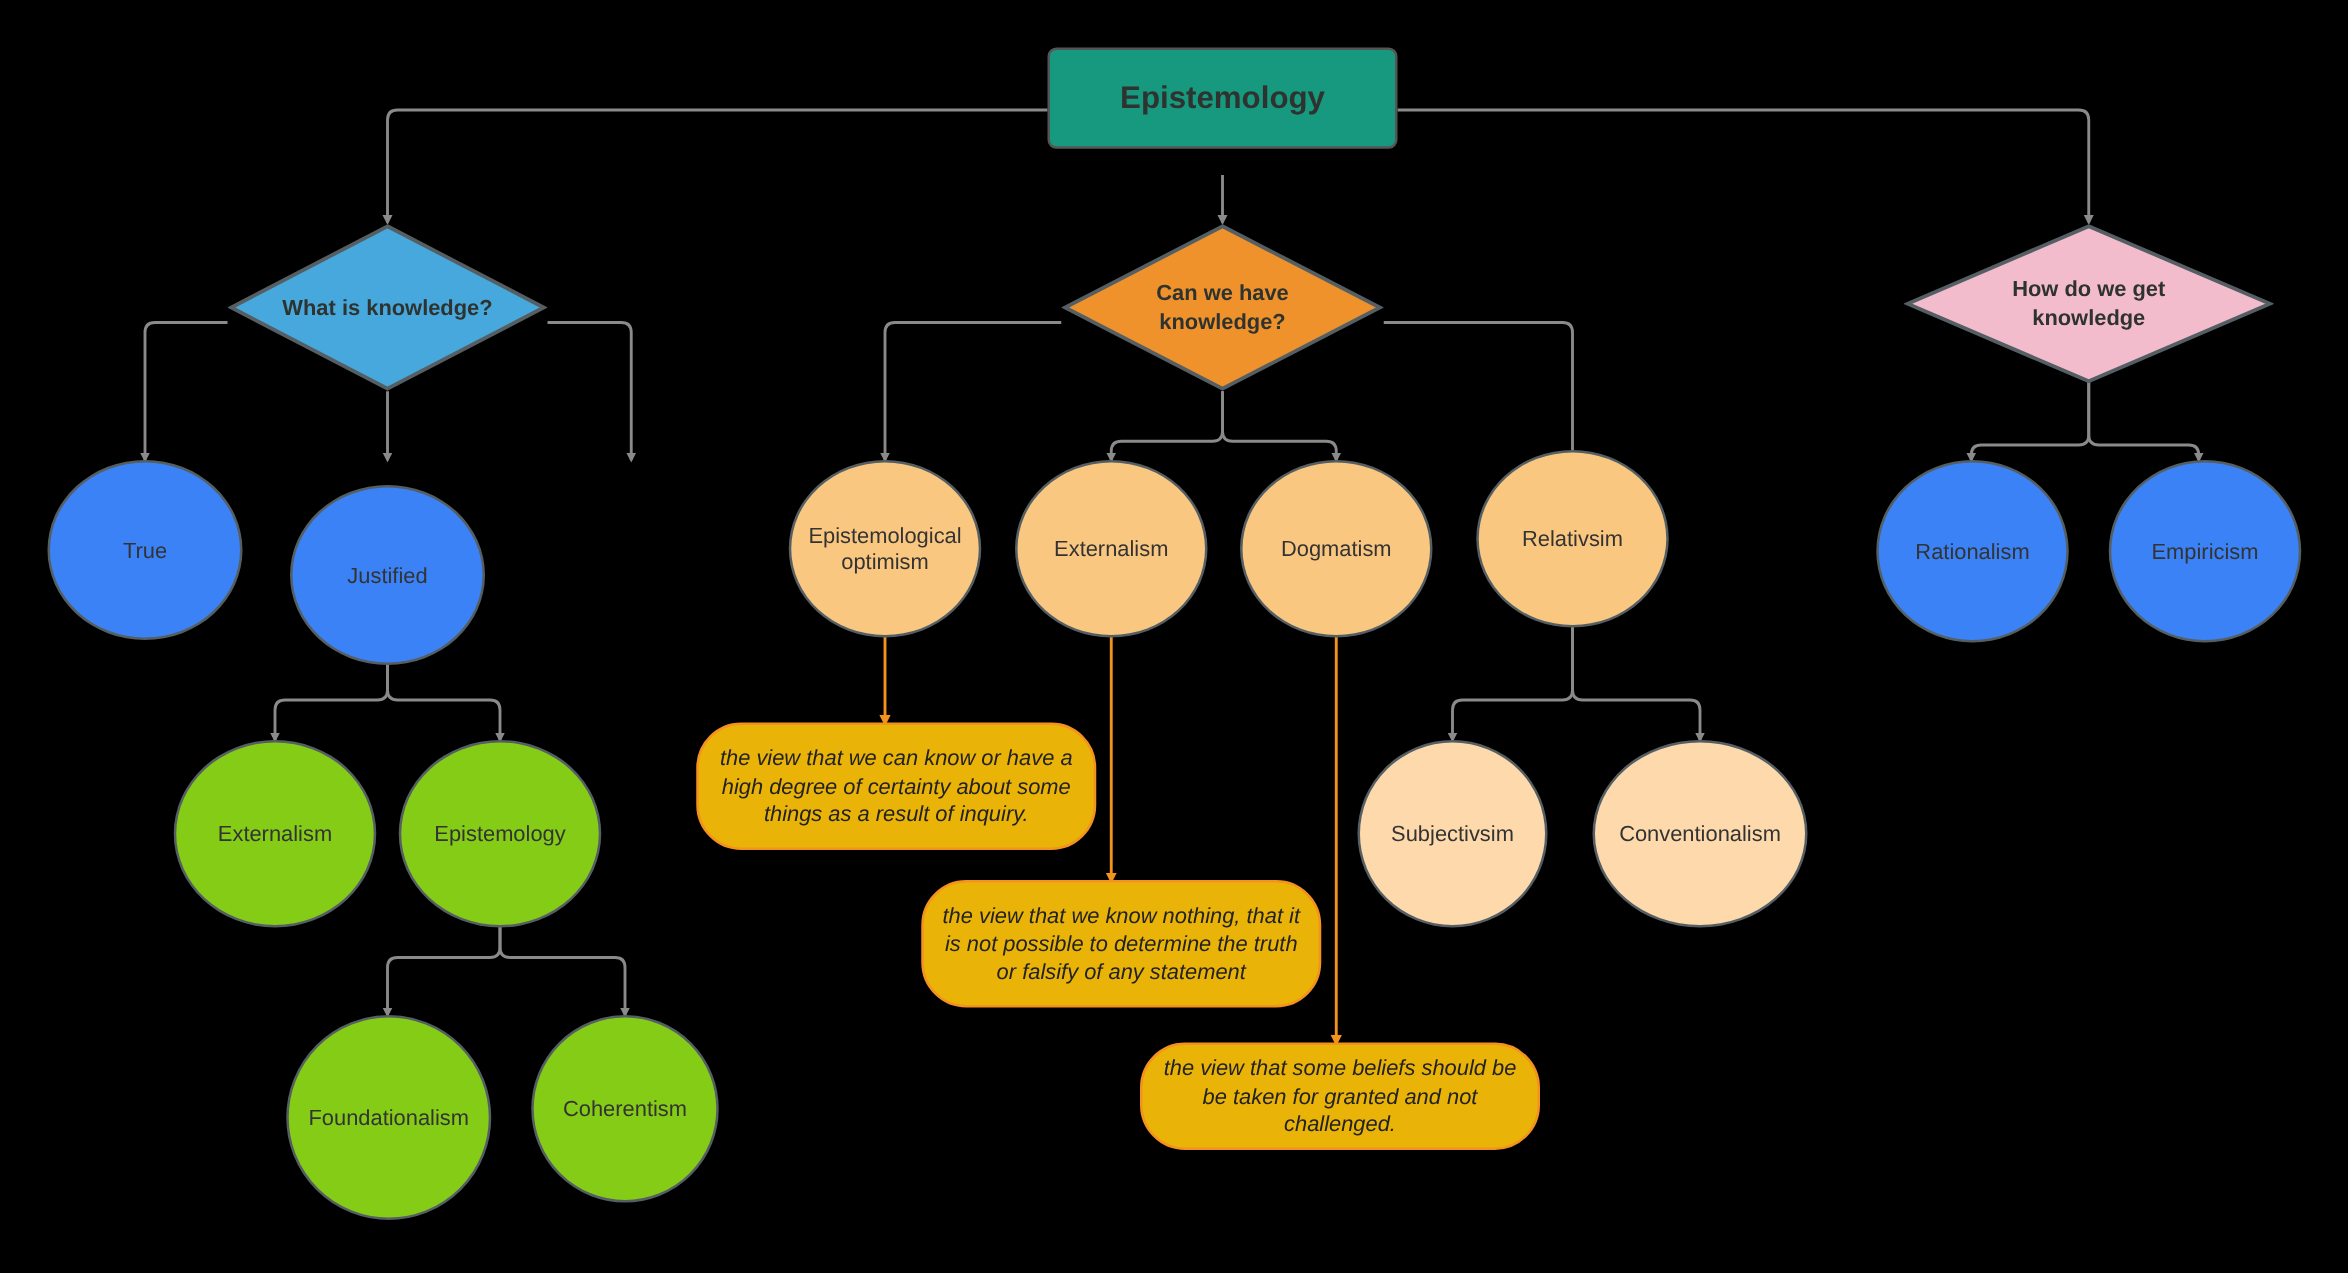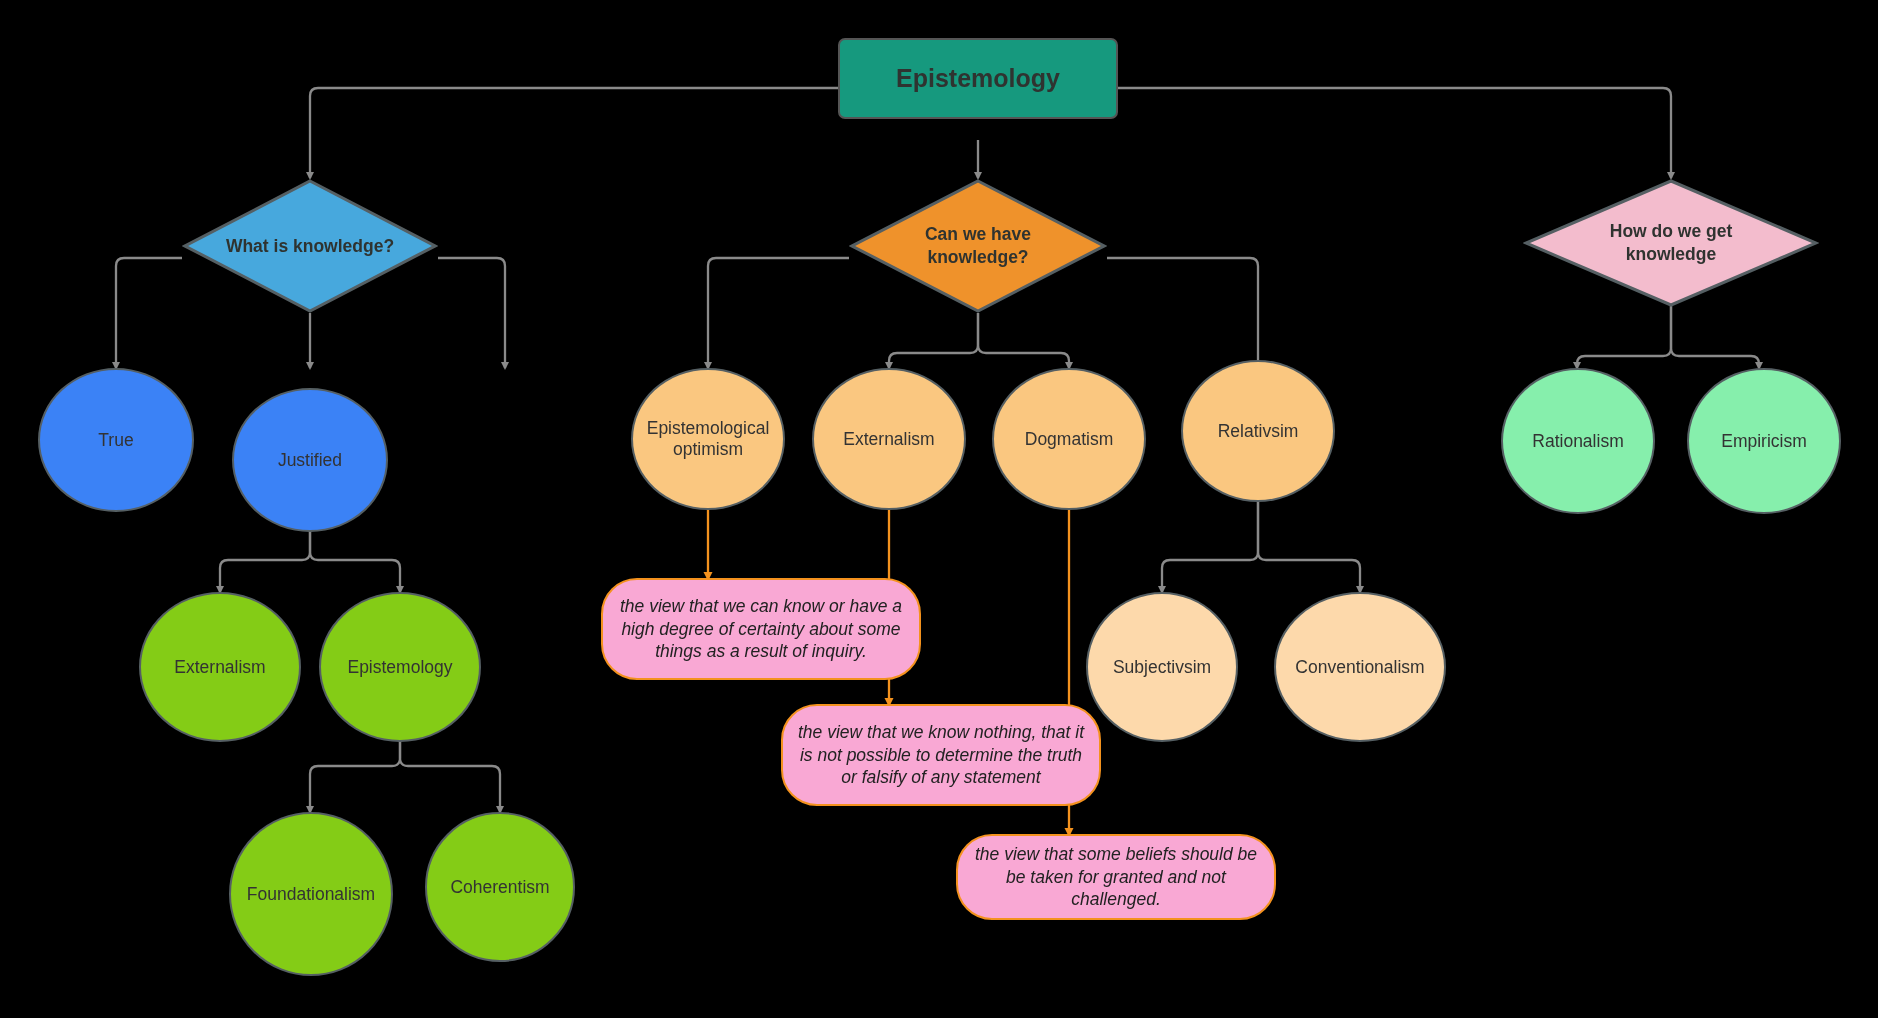--- a/index.html
+++ b/index.html
@@ -21,28 +21,28 @@
   
   .diamond-wrap{position:absolute;}
   .diamond-wrap .dlabel{position:absolute;left:0;top:0;width:100%;height:100%;
         display:flex;align-items:center;justify-content:center;text-align:center;
         font-weight:bold;font-size:17.5px;color:#2f3330;line-height:1.3;}
 
   
   .circle{border-radius:50%;border:2.5px solid #555f63;font-size:17.5px;}
 
   
-  .note{background:#f9a8d4;border:2.5px solid #f4921e;border-radius:36px;
+  .note{background:#eab308;border:2.5px solid #f4921e;border-radius:36px;
         font-style:italic;font-size:17.5px;color:#222;padding:8px 14px;
-        line-height:1.28;margin-left:44px;}
+        line-height:1.28;}
   .c-blue-lite{background:#3b82f6;}
   .c-blue-lite2{background:#84cc16;}
   .c-orange-lite{background:#fac780;}
   .c-orange-lite2{background:#fdd9ab;}
-  .c-pink-lite{background:#86efac;}
+  .c-pink-lite{background:#3b82f6;}
 </style>
 </head>
 <body>
 
 <div id="stage">
 
   <svg id="edges" viewBox="0 0 1878 1018">
     <defs>
       <marker id="ah" markerWidth="10" markerHeight="10" refX="6" refY="4" orient="auto" markerUnits="userSpaceOnUse">
         <path d="M0,0 L8,4 L0,8 z" fill="#8a8a8a"></path>

